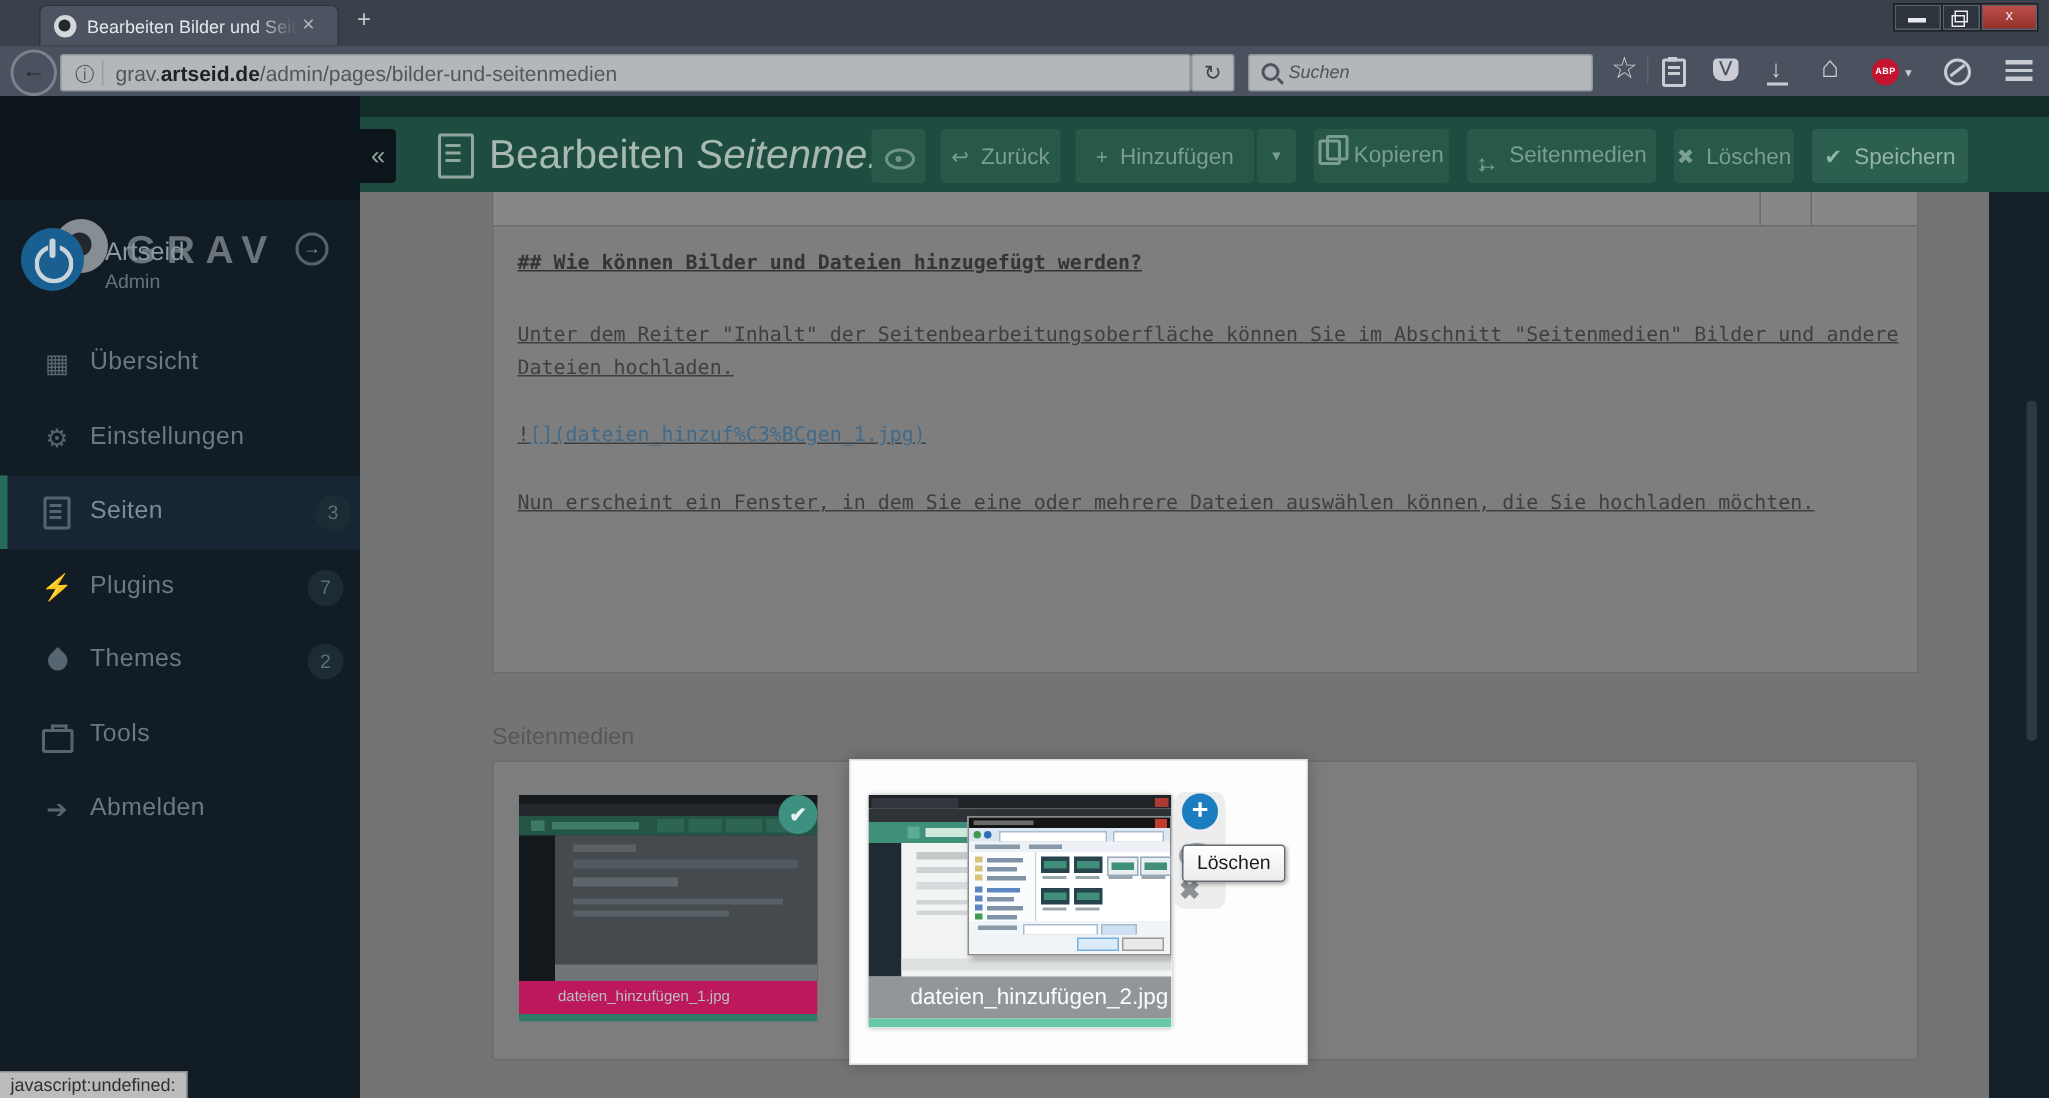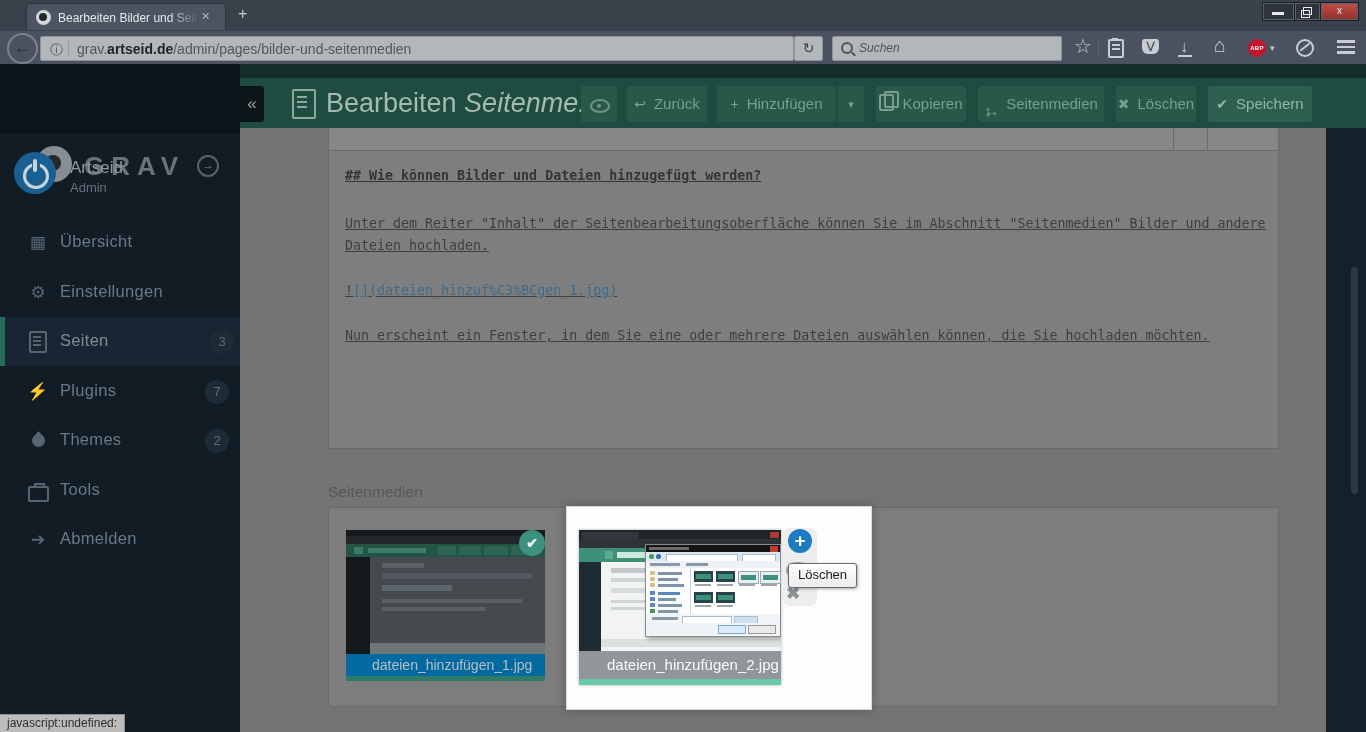--- a/index.html
+++ b/index.html
@@ -134,21 +134,21 @@
   .t1-top{left:0;top:0;width:199px;height:6px;background:#171a1d;}
   .t1-url{left:0;top:6px;width:199px;height:8px;background:#23272b;}
   .t1-urlf{left:3px;top:7.5px;width:120px;height:5px;background:#3a3f44;}
   .t1-green{left:0;top:14px;width:199px;height:13px;background:#235446;}
   .t1-side{left:0;top:27px;width:24px;height:97px;background:#14191d;}
   .t1-body{left:24px;top:27px;width:175px;height:97px;background:#454a4e;}
   .t1-strip{left:24px;top:113px;width:175px;height:11px;background:#70757a;}
   .dash{position:absolute;background:#3f7d69;}
   .check-badge{left:173px;top:0px;width:26px;height:26px;border-radius:50%;background:#3e9180;
                color:#e7f2ee;font-size:14px;font-weight:bold;text-align:center;line-height:26px;z-index:3;}
-  .fname1{left:0;top:124px;width:199px;height:22px;background:#0369a1;color:#b9bfc0;font-size:14px;line-height:22px;padding-left:26px;box-sizing:border-box;}
+  .fname1{left:0;top:124px;width:199px;height:22px;background:#be185d;color:#b9bfc0;font-size:10px;line-height:22px;padding-left:26px;box-sizing:border-box;}
   .teal1{left:0;top:146px;width:199px;height:5px;background:#2e7b68;}
   
   .spotlight{left:566px;top:506px;width:306px;height:204px;background:#fdfdfd;border:1px solid #d9d9d9;
              box-shadow:0 0 10px rgba(0,0,0,.25);z-index:10;box-sizing:border-box;}
   .thumb2{left:579px;top:530px;width:202px;height:155px;overflow:hidden;z-index:12;box-shadow:0 0 3px rgba(0,0,0,.3);}
   .t2-shot{left:0;top:0;width:202px;height:121px;background:#eef0f1;}
   .t2-top{left:0;top:0;width:202px;height:9px;background:#202429;}
   .t2-tab{left:2px;top:1.5px;width:58px;height:7px;background:#31373d;}
   .t2-close{left:191px;top:1.5px;width:9px;height:6px;background:#ab3a30;}
   .t2-url{left:0;top:9px;width:202px;height:9px;background:#2e3338;}

